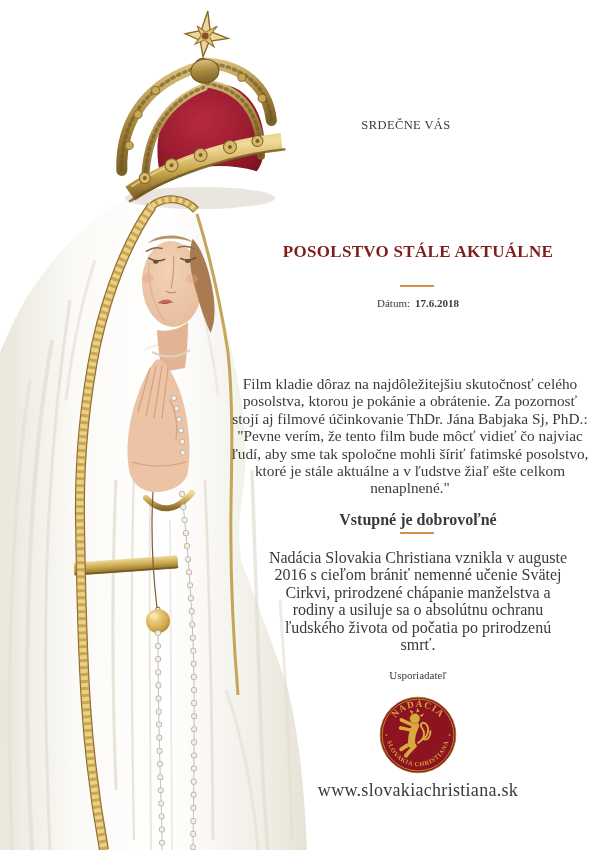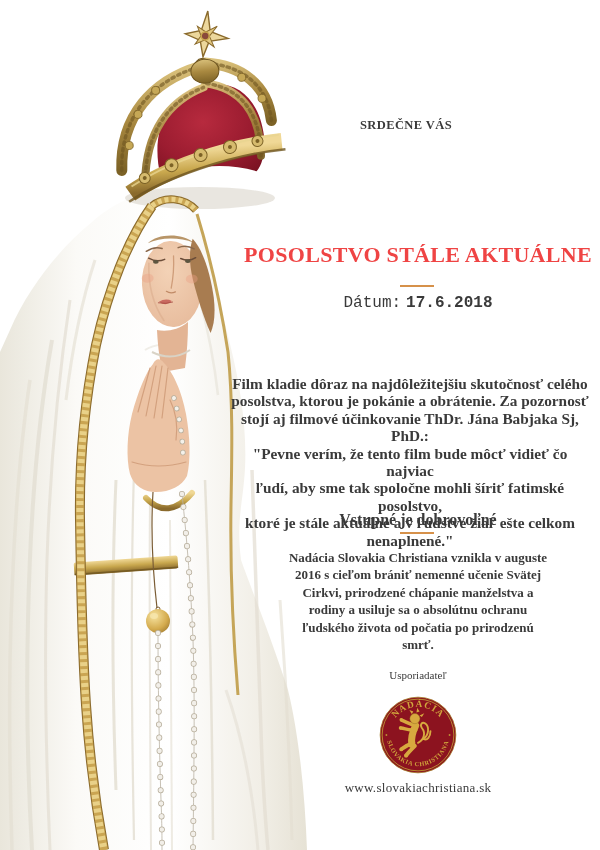--- a/index.html
+++ b/index.html
@@ -3,44 +3,44 @@
 <meta charset="utf-8">
 <style>
   html,body{margin:0;padding:0;background:#ffffff;}
   .page{
     position:relative;width:600px;height:850px;background:#ffffff;overflow:hidden;
     font-family:"Liberation Serif","DejaVu Serif",serif;color:#3a3a3a;
   }
   .statue{position:absolute;left:0;top:0;width:312px;height:850px;z-index:1;}
   .content{position:absolute;inset:0;z-index:2;}
   .blk{position:absolute;text-align:center;}
-  .prelines{white-space:pre-line;font-weight:bold;}
+  .prelines{white-space:pre-line;}
   .invite{top:116px;left:228px;width:356px;font-size:12.5px;line-height:18px;letter-spacing:.4px;}
   .title{
     top:170px;left:240px;width:356px;font-size:58px;line-height:68px;font-weight:bold;letter-spacing:3px;
     color:#b8863f;
   }
   @supports ((-webkit-background-clip:text) or (background-clip:text)){
     .title{
       background:linear-gradient(180deg,#7e5224 0%,#a8773a 30%,#d9ae6a 58%,#e7c584 72%,#b98a47 100%);
       -webkit-background-clip:text;background-clip:text;color:transparent;
     }
   }
-  .subtitle{top:242px;left:240px;width:356px;font-size:22px;font-weight:bold;letter-spacing:.3px;color:#ef4444;}
+  .subtitle{top:242px;left:240px;width:356px;font-size:17px;font-weight:bold;letter-spacing:.3px;color:#7f1d1d;}
   .divider{position:absolute;left:400px;width:34px;height:2px;background:#d6914a;}
   .div1{top:285px;}
   .div2{top:532px;}
-  .screening{top:295px;left:240px;width:356px;font-size:16px;line-height:17.6px;font-family:Liberation Mono, monospace;}
+  .screening{top:295px;left:240px;width:356px;font-size:11px;line-height:17.6px;}
   .screening .row b{margin-left:5px;}
   .description{top:375px;left:230px;width:360px;font-size:15.3px;line-height:17.4px;}
   .admission{top:511px;left:240px;width:356px;font-size:16px;font-weight:bold;}
-  .foundation{top:549px;left:256px;width:324px;font-size:13px;line-height:17.4px;}
+  .foundation{top:549px;left:256px;width:324px;font-size:16px;line-height:17.4px;}
   .organizer{top:669px;left:240px;width:356px;font-size:11px;}
   .logo{position:absolute;top:696px;left:379px;width:78px;height:78px;}
-  .website{top:780px;left:240px;width:356px;font-size:13px;letter-spacing:.3px;}
+  .website{top:780px;left:240px;width:356px;font-size:18px;letter-spacing:.3px;}
 </style>
 </head>
 <body>
 
 <div class="page">
 
   <svg class="statue" viewBox="0 0 312 850" aria-hidden="true">
     <defs>
       <linearGradient id="mantleG" x1="0" y1="0" x2="1" y2="0">
         <stop offset="0" stop-color="#e9e6db"></stop>

